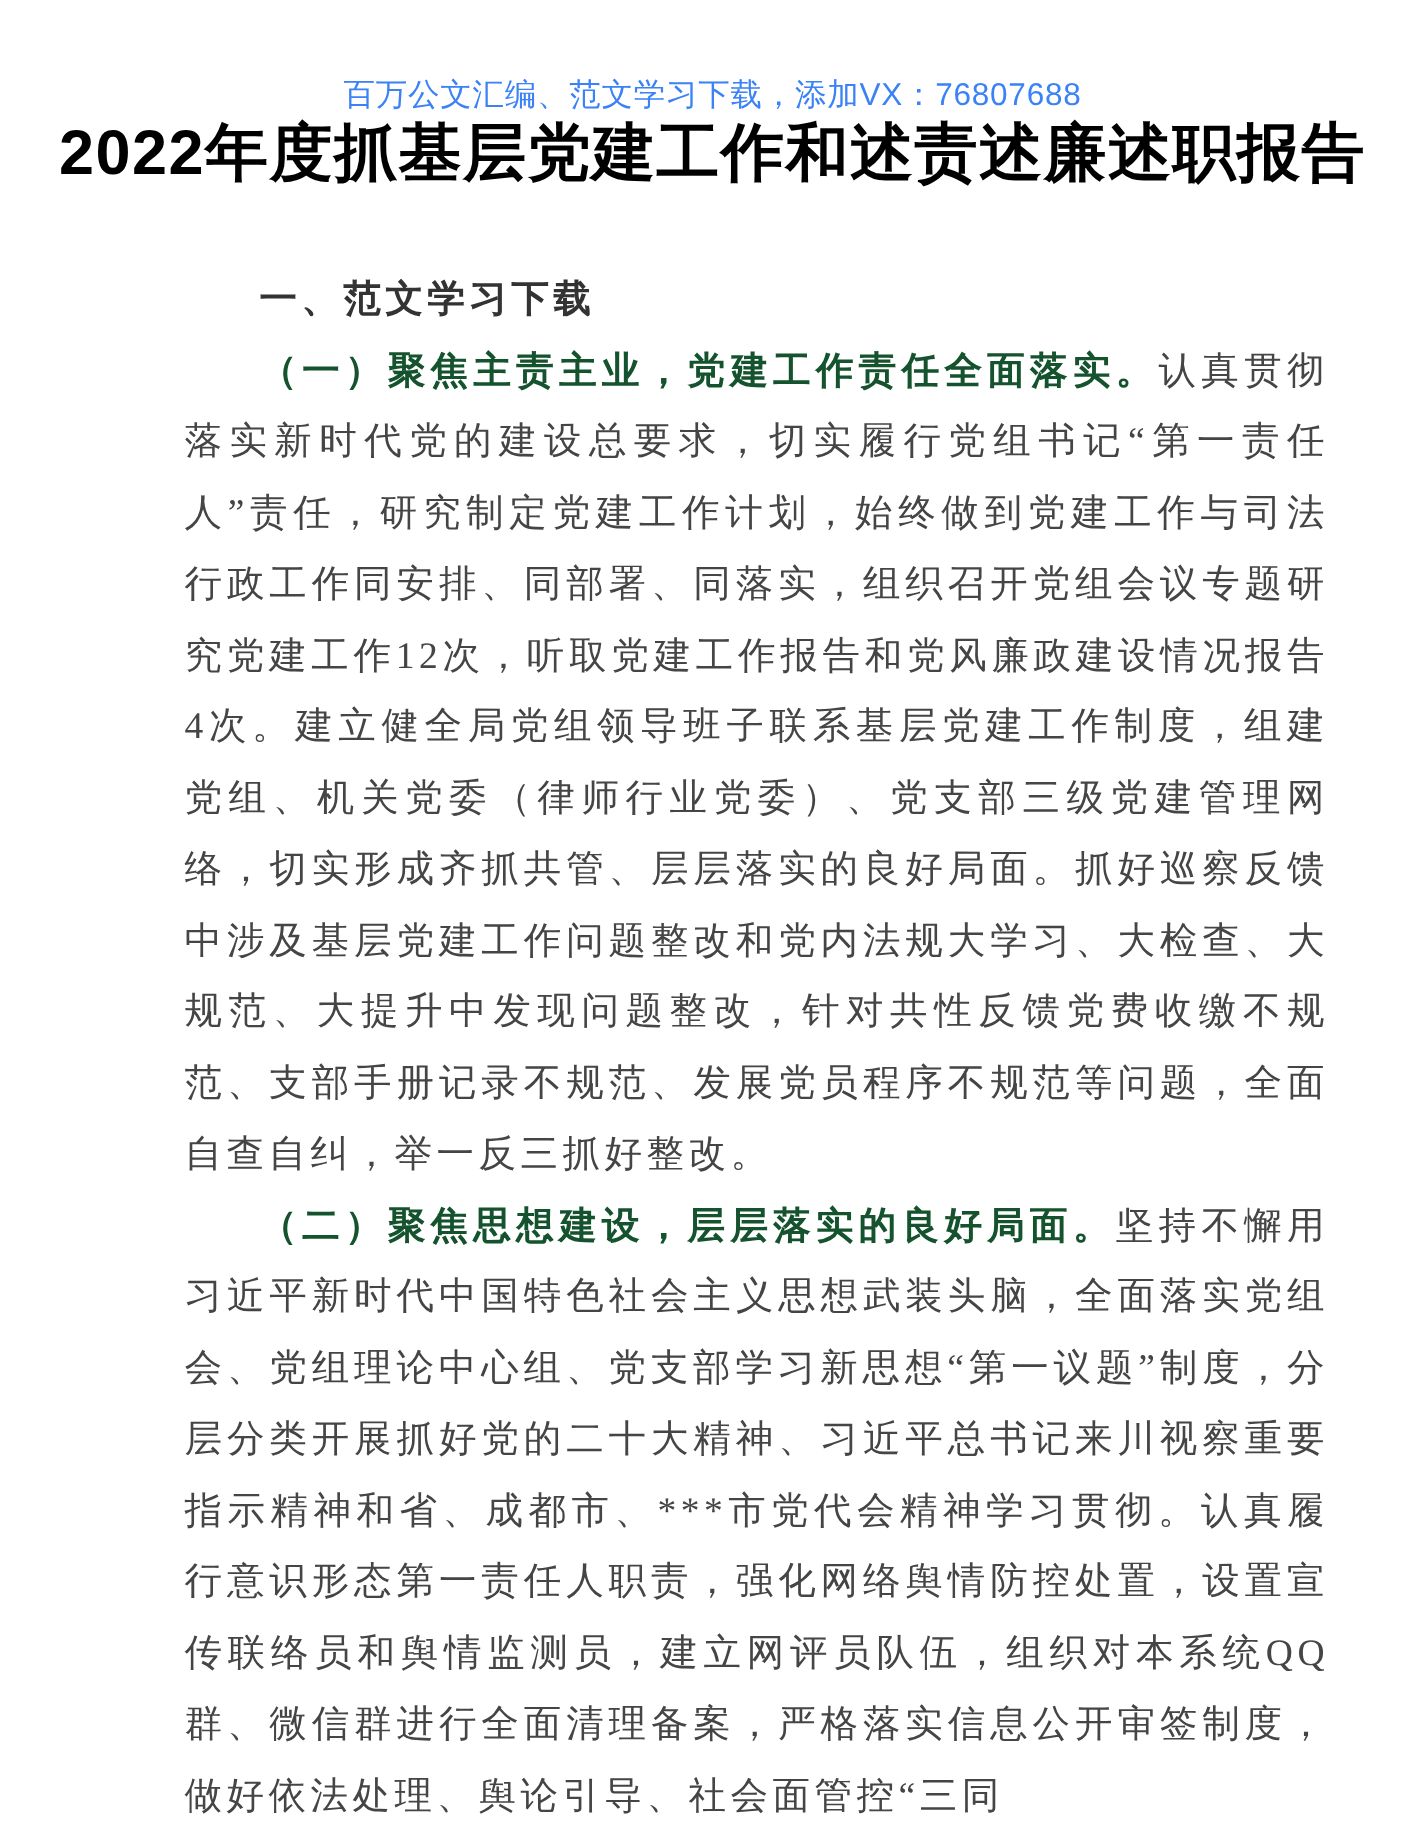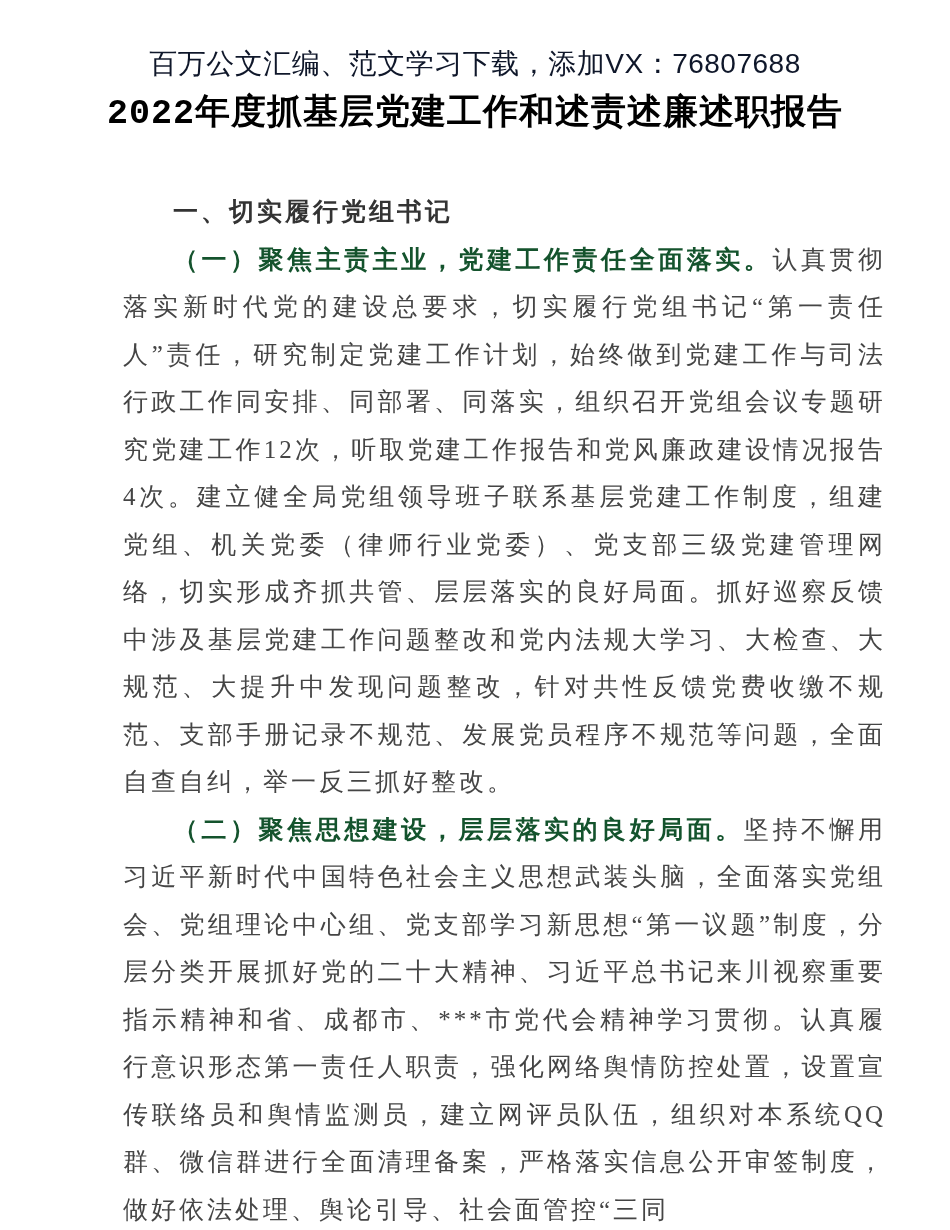--- a/index.html
+++ b/index.html
@@ -9,36 +9,36 @@
   .page {
     width: 950px;
     height: 1230px;
     background: #ffffff;
     overflow: hidden;
     padding-top: 50px;
   }
 
   .watermark {
     text-align: center;
-    color: #0f172a;
-    font-size: 28px;
+    color: #3b82f6;
+    font-size: 21px;
     line-height: 28px;
     font-family: "Liberation Sans", "DejaVu Sans", sans-serif;
     letter-spacing: 0.5px;
   }
 
   .doc-title {
-    margin-top: 14px;
+    margin-top: 2px;
     text-align: center;
-    font-size: 35px;
+    font-size: 42px;
     line-height: 44px;
     font-weight: bold;
     color: #000000;
     letter-spacing: 1px;
-    font-family: Liberation Mono, monospace;
+    font-family: Liberation Sans, sans-serif;
   }
 
   .content {
     margin: 52px 64px 0 123px;
     font-size: 25px;
     line-height: 47.5px;
     letter-spacing: 3px;
     color: #454545;
     text-align: justify;
   }
@@ -62,20 +62,20 @@
 
 <div class="page">
 
   <div class="watermark">百万公文汇编、范文学习下载，添加VX：76807688</div>
 
   <h1 class="doc-title">2022年度抓基层党建工作和述责述廉述职报告</h1>
 
   <div class="content">
 
 
-    <p class="para section-heading">一、切实履行党组书记</p>
+    <p class="para section-heading">一、范文学习下载</p>
 
     <p class="para"><span class="lead">（一）聚焦主责主业，党建工作责任全面落实。</span><span>认真贯彻落实新时代党的建设总要求，切实履行党组书记“第一责任人”责任，研究制定党建工作计划，始终做到党建工作与司法行政工作同安排、同部署、同落实，组织召开党组会议专题研究党建工作12次，听取党建工作报告和党风廉政建设情况报告4次。建立健全局党组领导班子联系基层党建工作制度，组建党组、机关党委（律师行业党委）、党支部三级党建管理网络，切实形成齐抓共管、层层落实的良好局面。抓好巡察反馈中涉及基层党建工作问题整改和党内法规大学习、大检查、大规范、大提升中发现问题整改，针对共性反馈党费收缴不规范、支部手册记录不规范、发展党员程序不规范等问题，全面自查自纠，举一反三抓好整改。</span></p>
 
     <p class="para"><span class="lead">（二）聚焦思想建设，层层落实的良好局面。</span><span>坚持不懈用习近平新时代中国特色社会主义思想武装头脑，全面落实党组会、党组理论中心组、党支部学习新思想“第一议题”制度，分层分类开展抓好党的二十大精神、习近平总书记来川视察重要指示精神和省、成都市、***市党代会精神学习贯彻。认真履行意识形态第一责任人职责，强化网络舆情防控处置，设置宣传联络员和舆情监测员，建立网评员队伍，组织对本系统QQ群、微信群进行全面清理备案，严格落实信息公开审签制度，做好依法处理、舆论引导、社会面管控“三同</span></p>
 
   </div>
 </div>
 
 </body></html>

